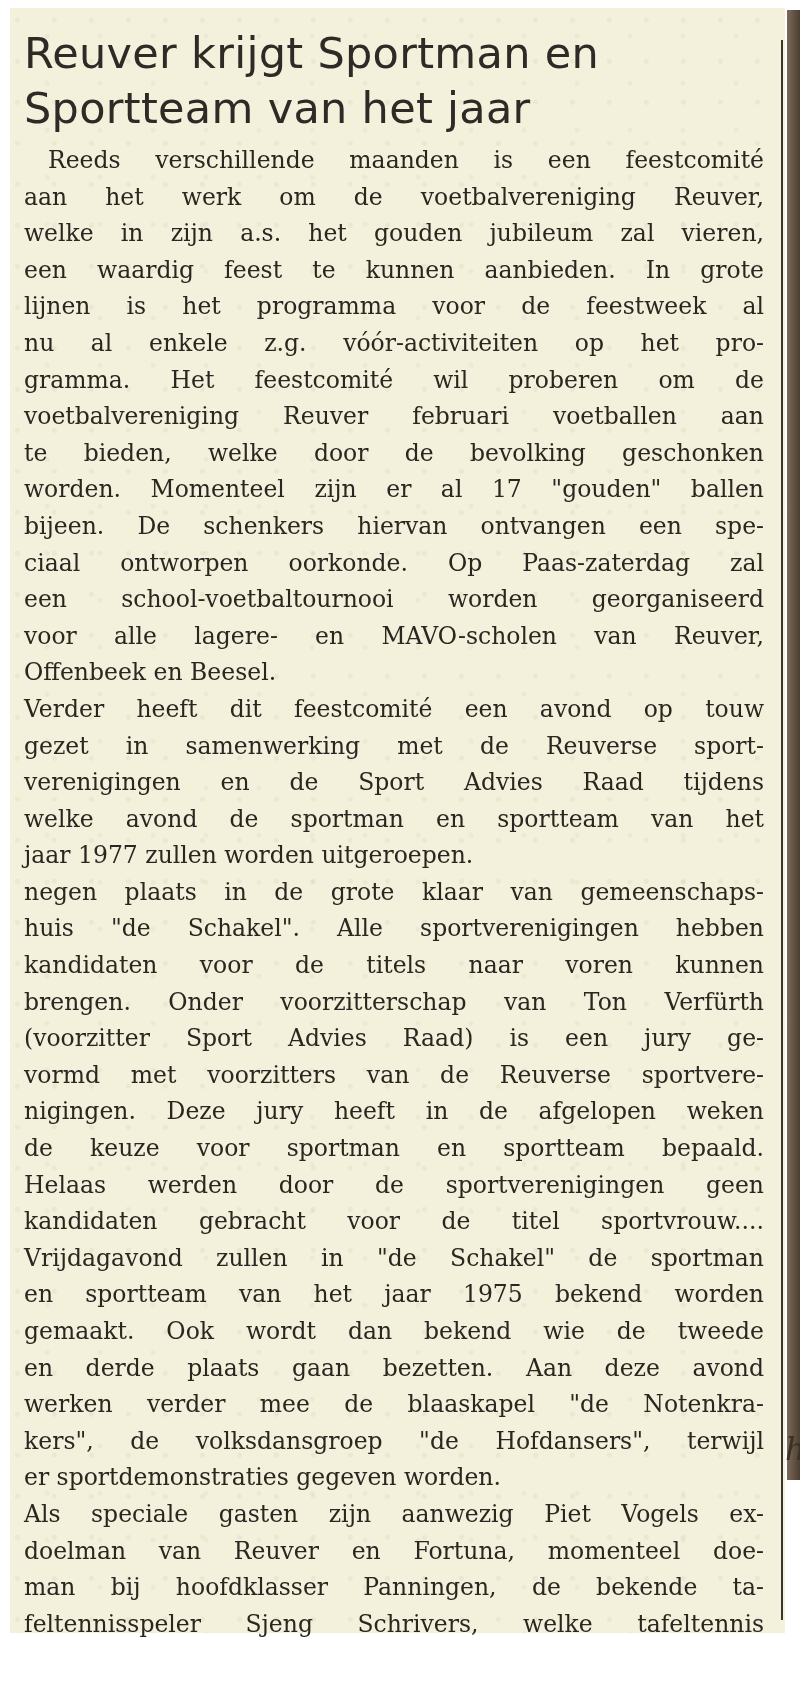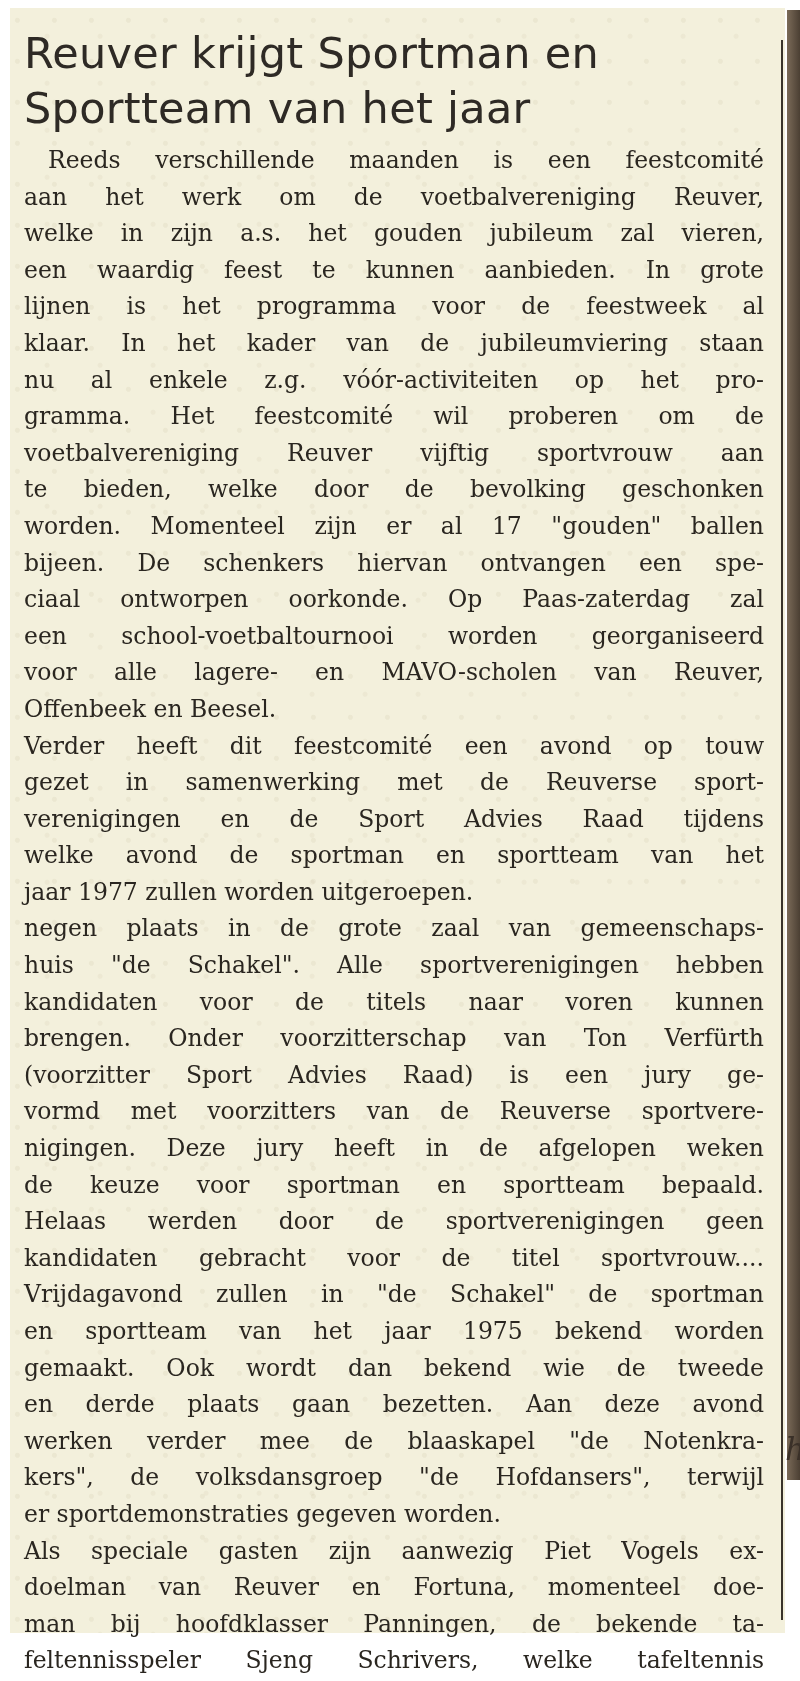--- a/index.html
+++ b/index.html
@@ -59,41 +59,40 @@
   <span style="display:block">Sportteam van het jaar</span>
 </h1>
 
 <div class="body" id="body">
     <div>
       <span class="line indent">Reeds verschillende maanden is een feestcomité</span>
       <span class="line">aan het werk om de voetbalvereniging Reuver,</span>
       <span class="line">welke in zijn a.s. het gouden jubileum zal vieren,</span>
       <span class="line">een waardig feest te kunnen aanbieden. In grote</span>
       <span class="line">lijnen is het programma voor de feestweek al</span>
-      <span class="line">klaar. In het kader van de jubileumviering staan</span>
       <span class="line">nu al enkele z.g. vóór-activiteiten op het pro-</span>
       <span class="line">gramma. Het feestcomité wil proberen om de</span>
-      <span class="line">voetbalvereniging Reuver vijftig sportvrouw aan</span>
+      <span class="line">voetbalvereniging Reuver februari voetballen aan</span>
       <span class="line">te bieden, welke door de bevolking geschonken</span>
       <span class="line">worden. Momenteel zijn er al 17 "gouden" ballen</span>
       <span class="line">bijeen. De schenkers hiervan ontvangen een spe-</span>
       <span class="line">ciaal ontworpen oorkonde. Op Paas-zaterdag zal</span>
       <span class="line">een school-voetbaltournooi worden georganiseerd</span>
       <span class="line">voor alle lagere- en MAVO-scholen van Reuver,</span>
       <span class="line last">Offenbeek en Beesel.</span>
     </div>
     <div>
       <span class="line">Verder heeft dit feestcomité een avond op touw</span>
       <span class="line">gezet in samenwerking met de Reuverse sport-</span>
       <span class="line">verenigingen en de Sport Advies Raad tijdens</span>
       <span class="line">welke avond de sportman en sportteam van het</span>
       <span class="line last">jaar 1977 zullen worden uitgeroepen.</span>
     </div>
     <div>
-      <span class="line">negen plaats in de grote zaal van gemeenschaps-</span>
+      <span class="line">negen plaats in de grote klaar van gemeenschaps-</span>
       <span class="line">huis "de Schakel". Alle sportverenigingen hebben</span>
       <span class="line">kandidaten voor de titels naar voren kunnen</span>
       <span class="line">brengen. Onder voorzitterschap van Ton Verfürth</span>
       <span class="line">(voorzitter Sport Advies Raad) is een jury ge-</span>
       <span class="line">vormd met voorzitters van de Reuverse sportvere-</span>
       <span class="line">nigingen. Deze jury heeft in de afgelopen weken</span>
       <span class="line">de keuze voor sportman en sportteam bepaald.</span>
       <span class="line">Helaas werden door de sportverenigingen geen</span>
       <span class="line">kandidaten gebracht voor de titel sportvrouw....</span>
       <span class="line">Vrijdagavond zullen in "de Schakel" de sportman</span>

